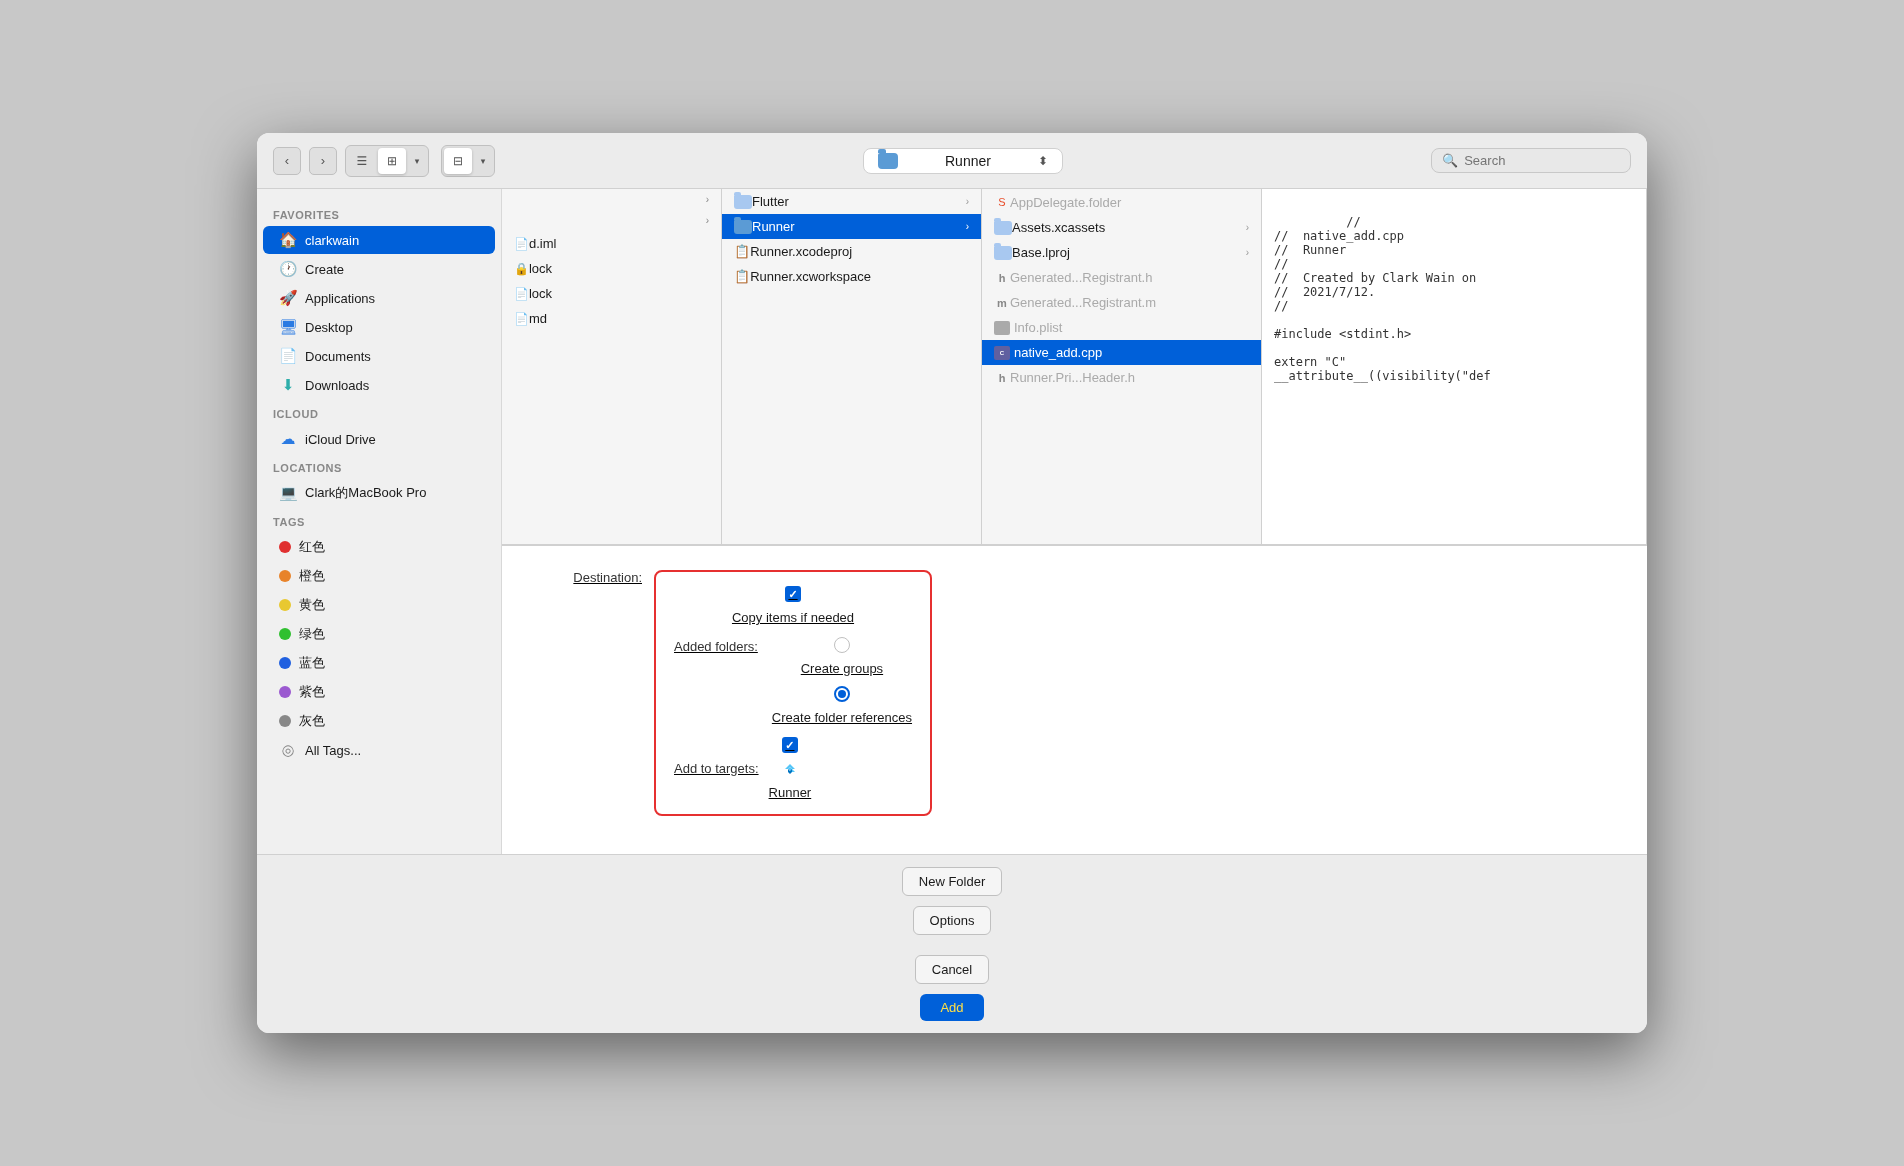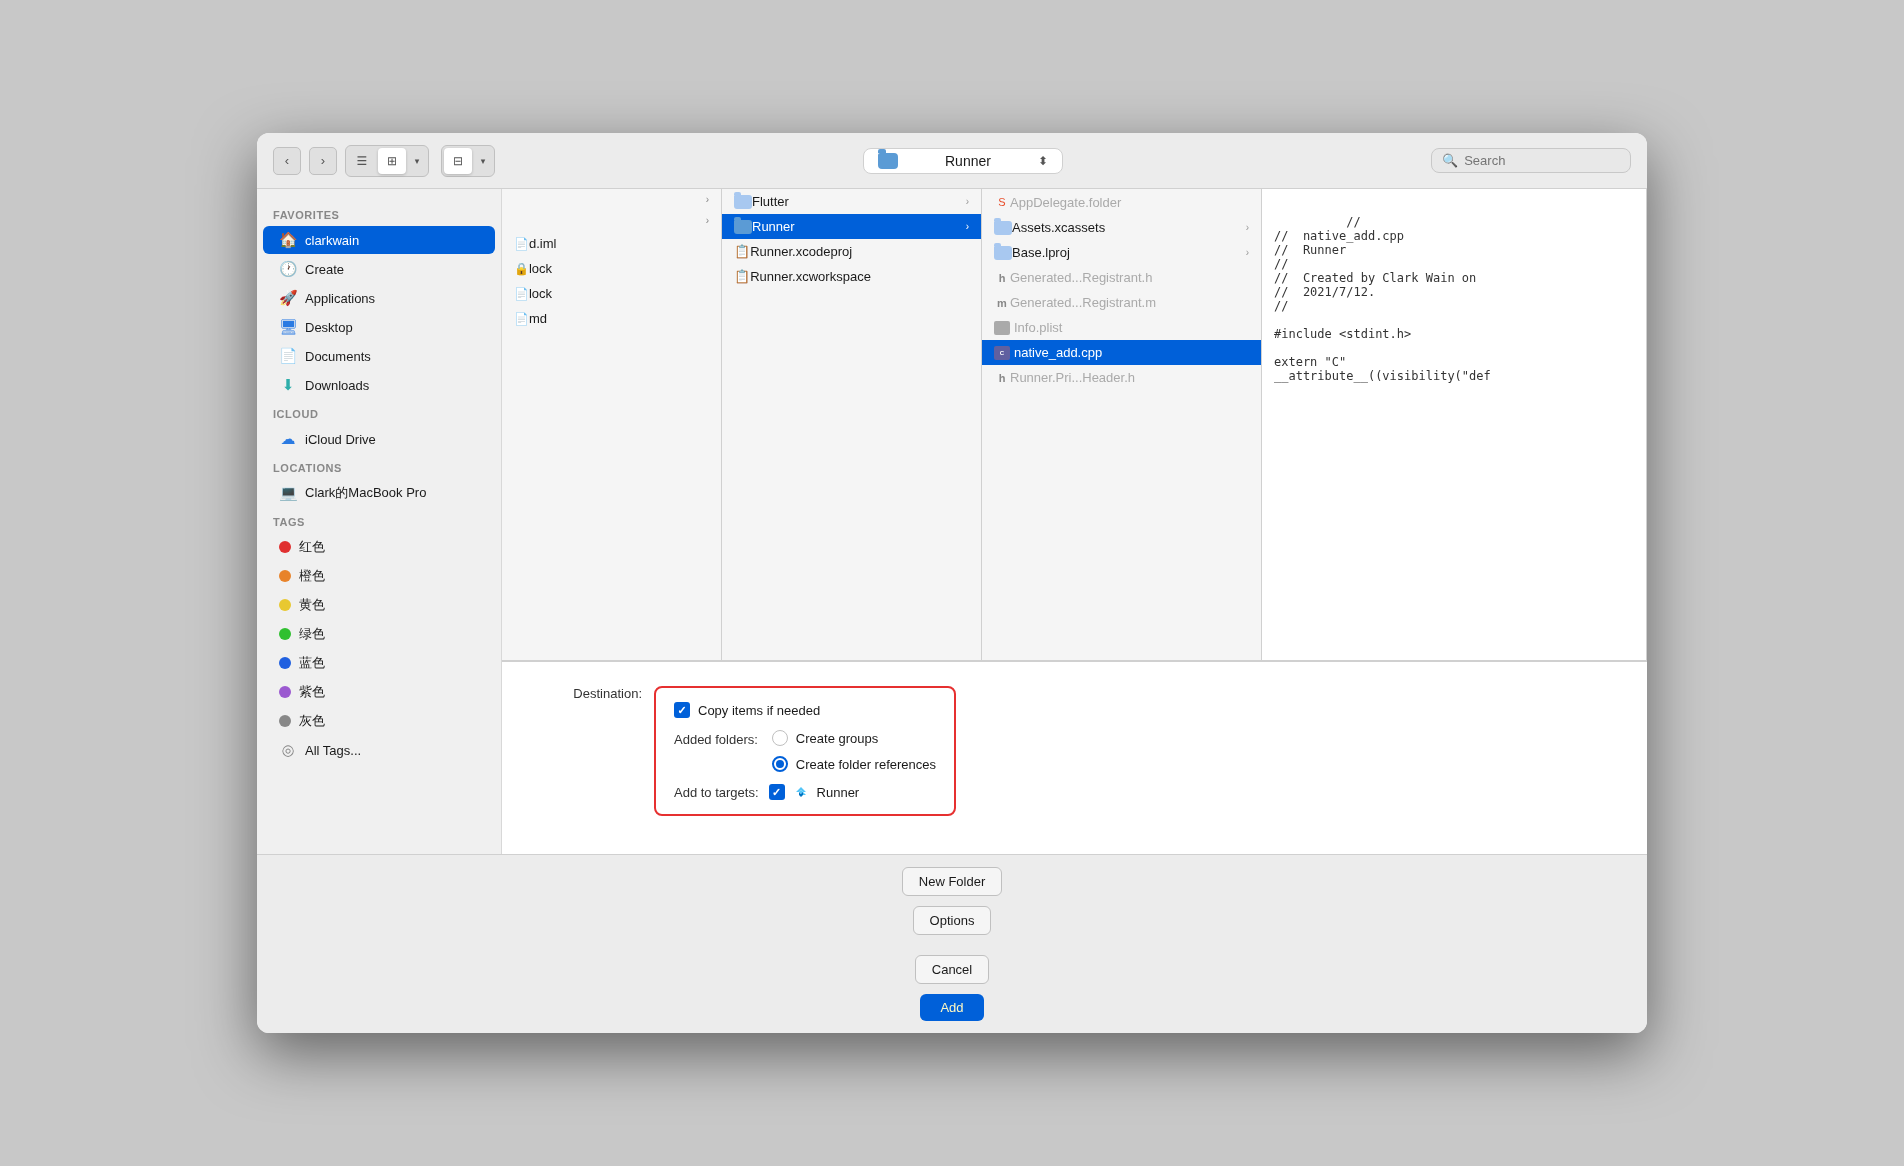--- a/index.html
+++ b/index.html
@@ -260,20 +260,21 @@
       text-align: right;
       padding-right: 12px;
       flex-shrink: 0;
     }
     .option-row-item {
       display: flex;
       align-items: center;
       gap: 8px;
       font-size: 13px;
       color: #1a1a1a;
+      flex-direction: column;
     }
     .checkbox-blue {
       width: 16px; height: 16px;
       background: #0060d9;
       border-radius: 3px;
       display: flex; align-items: center; justify-content: center;
       flex-shrink: 0;
       cursor: pointer;
     }
     .checkbox-blue::after { content: '✓'; color: white; font-size: 11px; font-weight: bold; }
@@ -327,21 +328,21 @@
       background: #f5f5f5;
       font-size: 13px;
       cursor: pointer;
       color: #1a1a1a;
     }
     .btn-add {
       padding: 6px 20px;
       border-radius: 6px;
       border: none;
       background: #0060d9;
-      color: #fef9c3;
+      color: #fde047;
       font-size: 13px;
       font-weight: 500;
       cursor: pointer;
     }
 
     
     ::-webkit-scrollbar { width: 6px; }
     ::-webkit-scrollbar-track { background: transparent; }
     ::-webkit-scrollbar-thumb { background: #c0c0c0; border-radius: 3px; }
 
@@ -351,20 +352,21 @@
       font-size: 12px;
       display: flex; align-items: center; justify-content: center;
       flex-shrink: 0;
     }
 
     .options-full-row {
       display: flex;
       align-items: center;
       margin-bottom: 14px;
       gap: 0;
+      text-decoration: underline;
     }
   </style>
 </head>
 <body>
 
 <div class="dialog">
 
   <div class="toolbar">
     <button class="nav-btn">‹</button>
     <button class="nav-btn">›</button>

